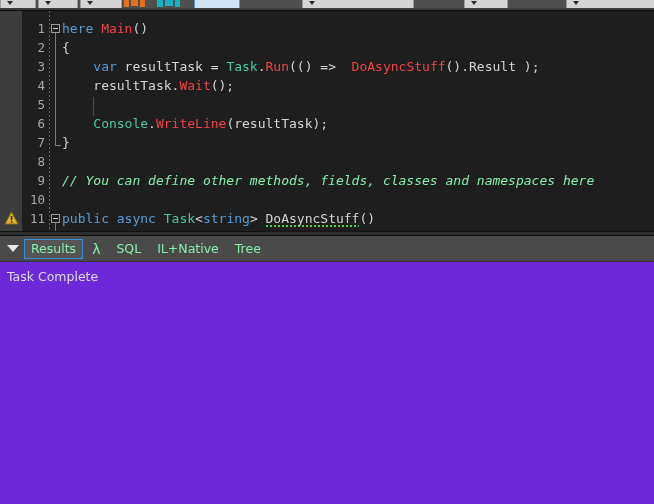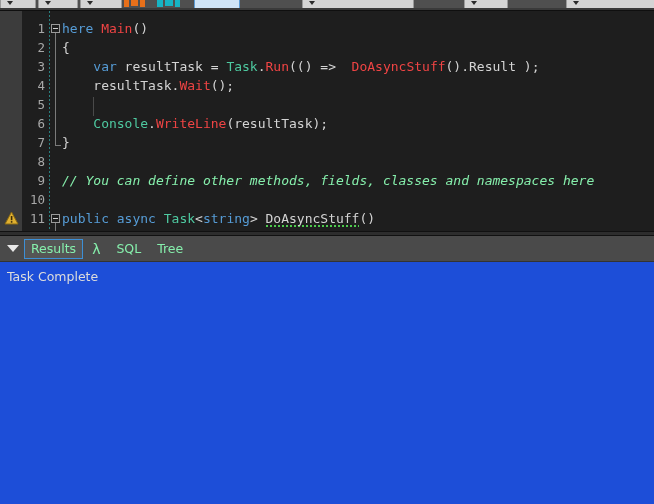--- a/index.html
+++ b/index.html
@@ -240,21 +240,21 @@
   .tab.active {
     border: 1px solid #3d8fd6;
     background: #555;
     padding: 1px 6px;
   }
   .tab.greek { font-size: 14px; }
 
   
   .results {
     flex: 1 1 auto;
-    background: #1d4ed8;
+    background: #6d28d9;
     color: #dcdcdc;
     font-family: "DejaVu Sans", "Liberation Sans", sans-serif;
     font-size: 12.5px;
     padding: 7px 0 0 7px;
     overflow: hidden;
   }
 </style>
 </head>
 <body>
 
@@ -351,20 +351,21 @@
   <div class="splitter"></div>
 
   <div class="tabbar">
     <div class="tb-drop">
         <i></i>
       </div>
     <div id="result-tabs" style="display: flex; align-items: center;">
         <div class="tab active" style="border-color: rgb(61, 143, 214);">Results</div>
         <div class="tab greek">λ</div>
         <div class="tab">SQL</div>
+        <div class="tab">IL+Native</div>
         <div class="tab">Tree</div>
       </div>
   </div>
 
   <div class="results">
     <div>Task Complete</div>
   </div>
 
 </div>
 

